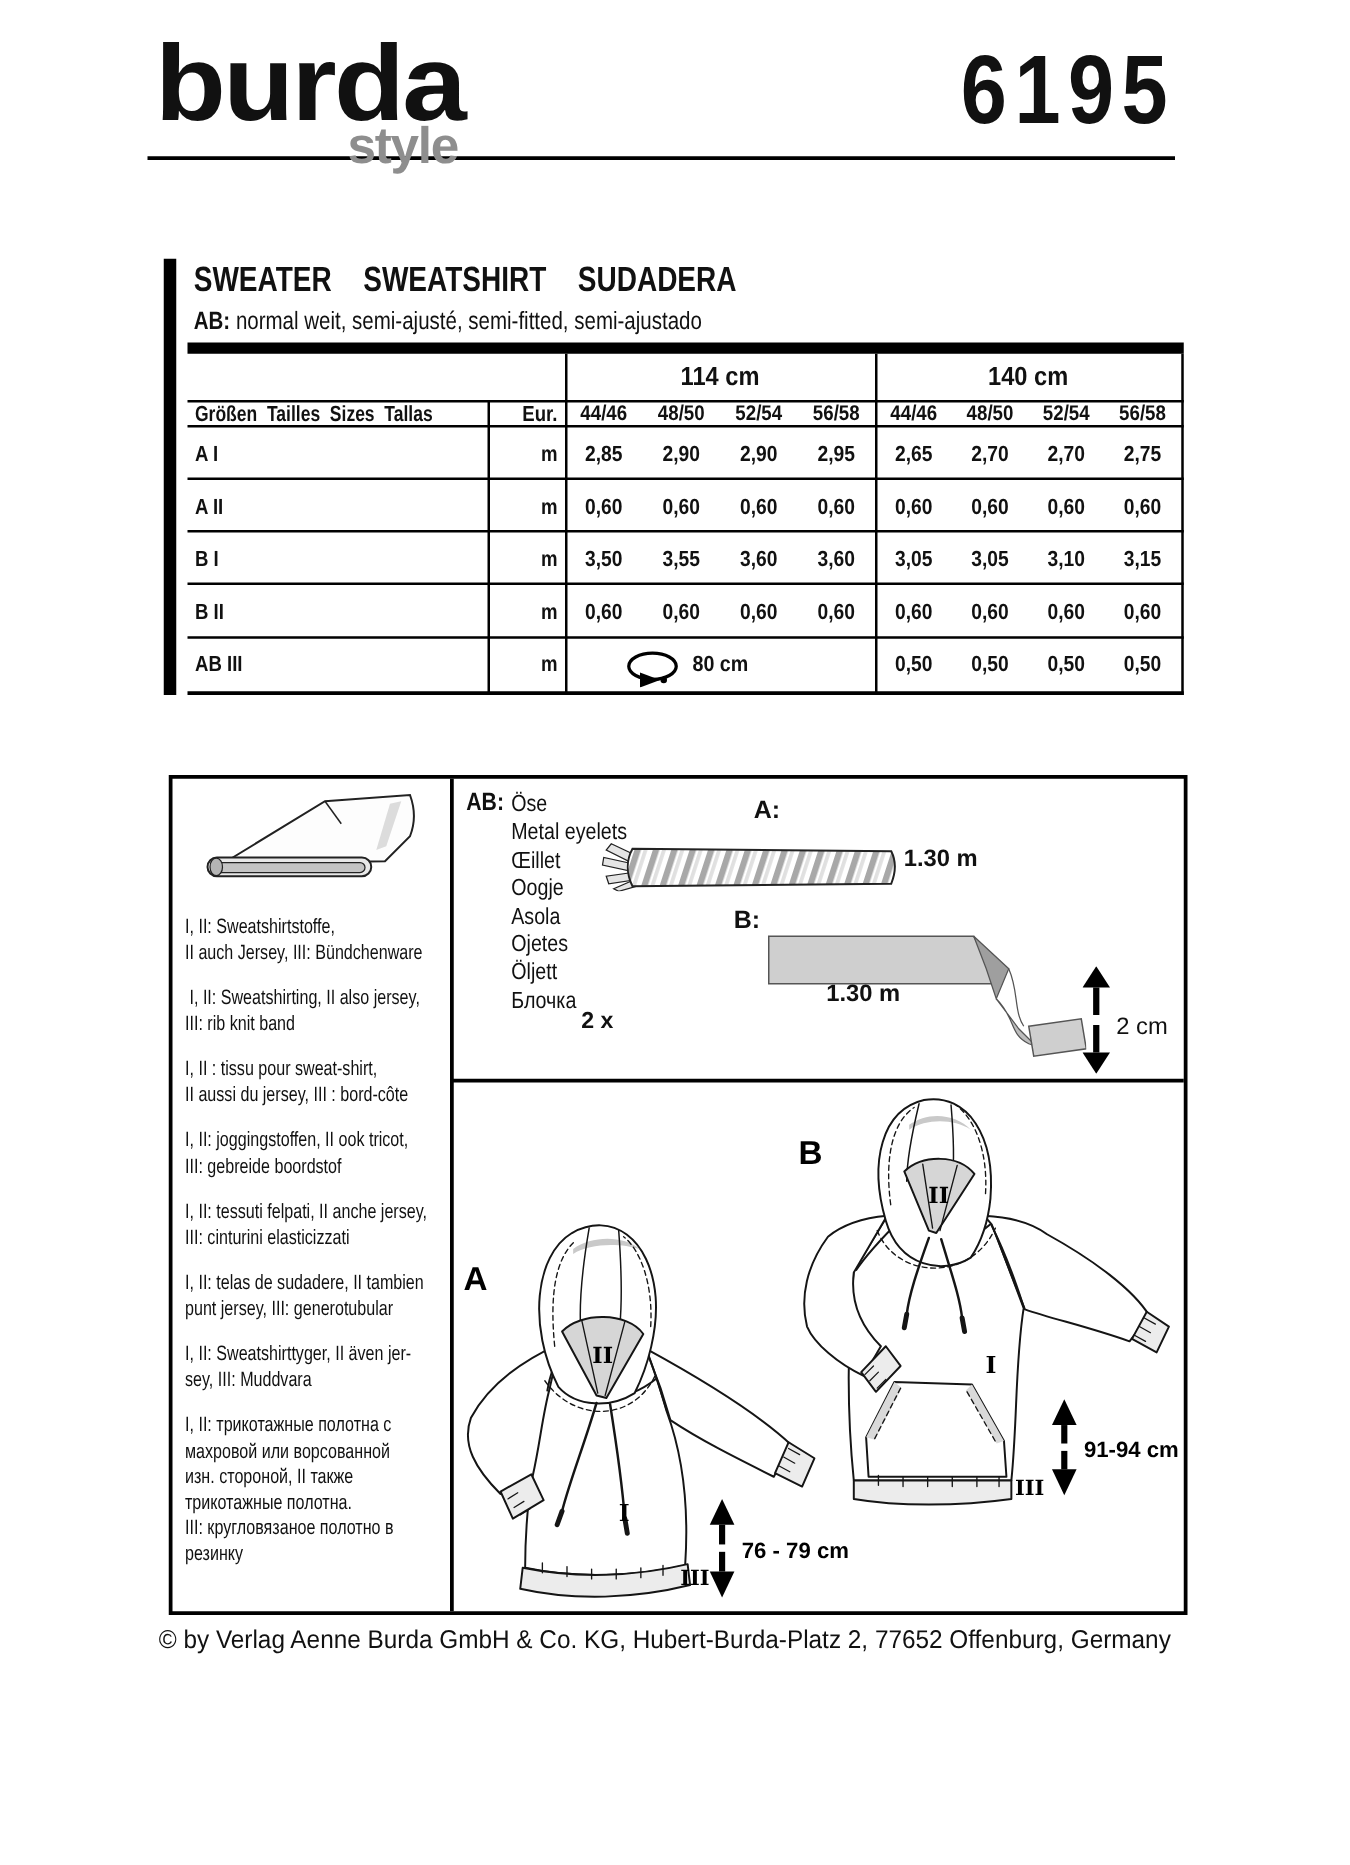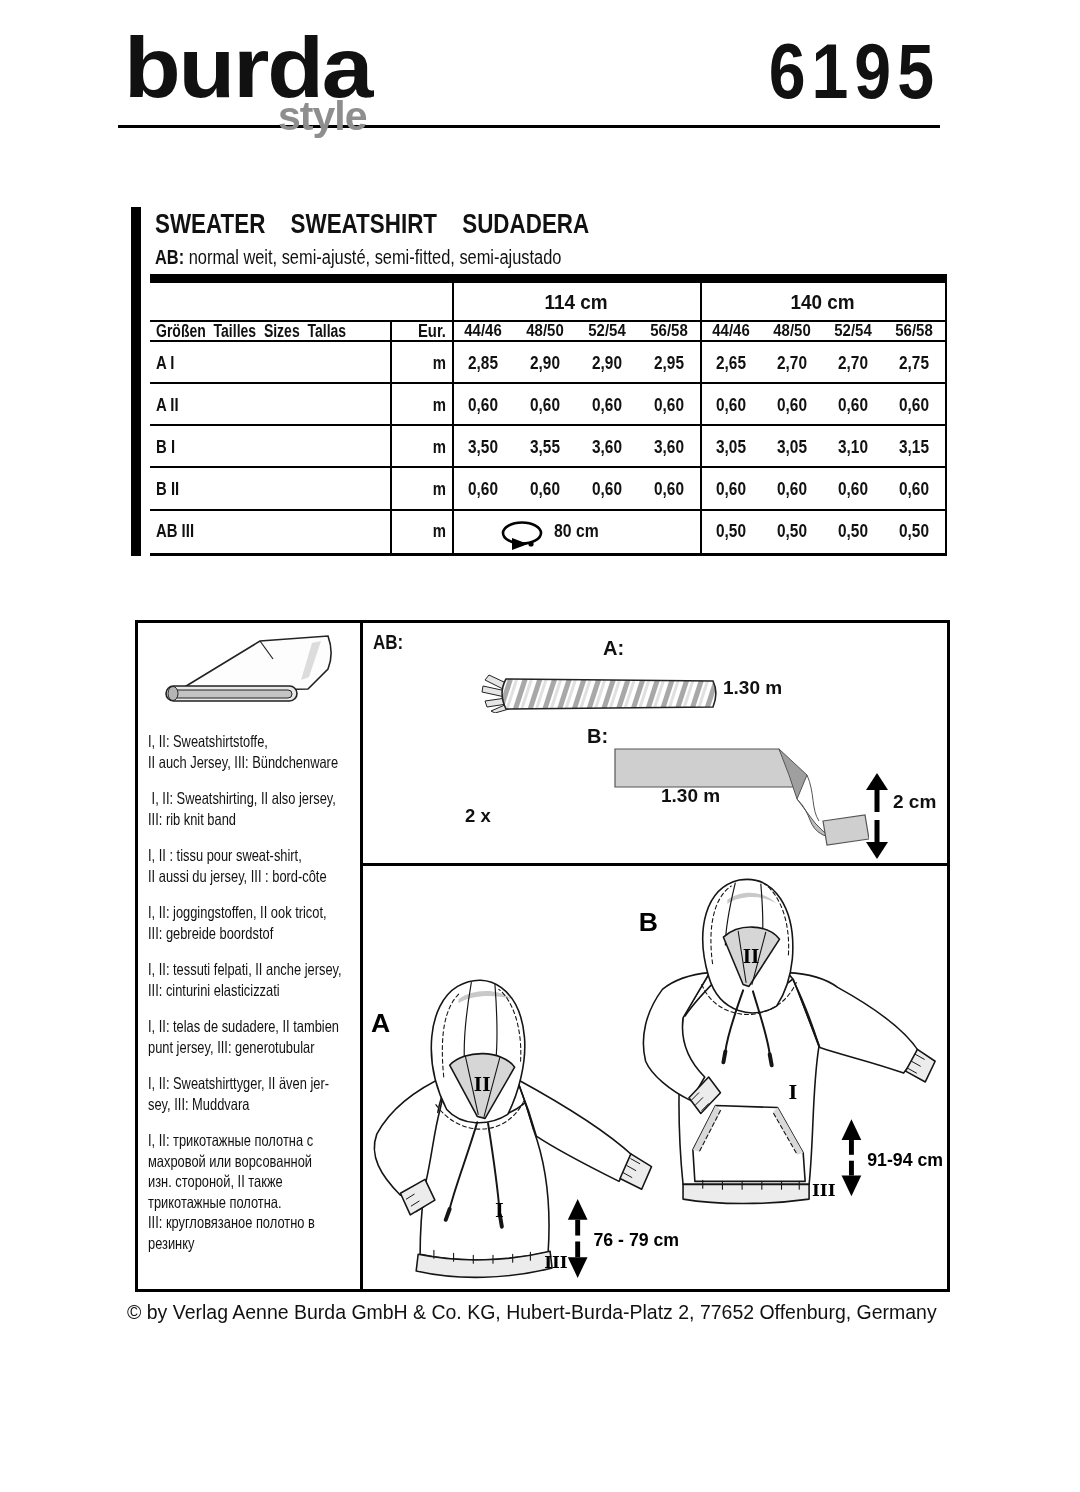--- a/index.html
+++ b/index.html
@@ -60,21 +60,21 @@
   .notions{left:225px;top:0;width:581px;height:240px;}
   .n-ab{left:10px;top:8px;font-size:20px;font-weight:bold;transform:scaleX(0.85);
         transform-origin:0 0;}
   .n-list{left:46px;top:9px;}
   .n-item{font-size:18.5px;line-height:22.4px;transform:scaleX(0.85);transform-origin:0 0;}
   .n-qty{left:102px;top:182px;font-size:18.5px;font-weight:bold;}
   .n-a{left:240px;top:14px;font-size:20px;font-weight:bold;}
   .n-b{left:224px;top:102px;font-size:20px;font-weight:bold;}
   .n-cordlen{left:360px;top:54px;font-size:19px;font-weight:bold;}
   .n-riblen{left:298px;top:162px;font-size:19px;font-weight:bold;}
-  .n-ribwidth{left:530px;top:168px;font-size:19px;font-weight:bold;}
+  .n-ribwidth{left:530px;top:188px;font-size:19px;font-weight:normal;}
   .rope-svg{left:118px;top:48px;}
   .ribbon-svg{left:248px;top:112px;}
   .w2cm-svg{left:503px;top:150px;}
   
   .views-svg{left:225px;top:243px;}
   .footer{left:127px;top:1300px;font-size:20.5px;transform:scaleX(0.95);
           transform-origin:0 0;white-space:pre;}
   svg text{font-family:"Liberation Sans",sans-serif;}
   svg text.roman{font-family:"DejaVu Serif",serif;font-weight:bold;}
   svg text.viewlbl{font-weight:bold;font-size:27px;}
@@ -210,20 +210,30 @@
       <div class="fabric-item">I, II: трикотажные полотна с
 махровой или ворсованной
 изн. стороной, II также
 трикотажные полотна.
 III: кругловязаное полотно в
 резинку</div>
     </div>
 
     <div class="abs notions">
       <div class="abs n-ab">AB:</div>
+      <div class="abs n-list">
+        <div class="n-item">Öse</div>
+        <div class="n-item">Metal eyelets</div>
+        <div class="n-item">Œillet</div>
+        <div class="n-item">Oogje</div>
+        <div class="n-item">Asola</div>
+        <div class="n-item">Ojetes</div>
+        <div class="n-item">Öljett</div>
+        <div class="n-item">Блочка</div>
+      </div>
       <div class="abs n-qty">2 x</div>
       <div class="abs n-a">A:</div>
       <svg class="abs rope-svg" width="238" height="42" viewBox="0 0 238 42">
         <defs>
           <pattern id="ropeP" patternUnits="userSpaceOnUse" width="14" height="42" patternTransform="rotate(18)">
             <rect width="14" height="42" fill="#fff"></rect>
             <rect x="0" width="5" height="42" fill="#a8a8a8"></rect>
             <rect x="7" width="3" height="42" fill="#e0e0e0"></rect>
           </pattern>
         </defs>

